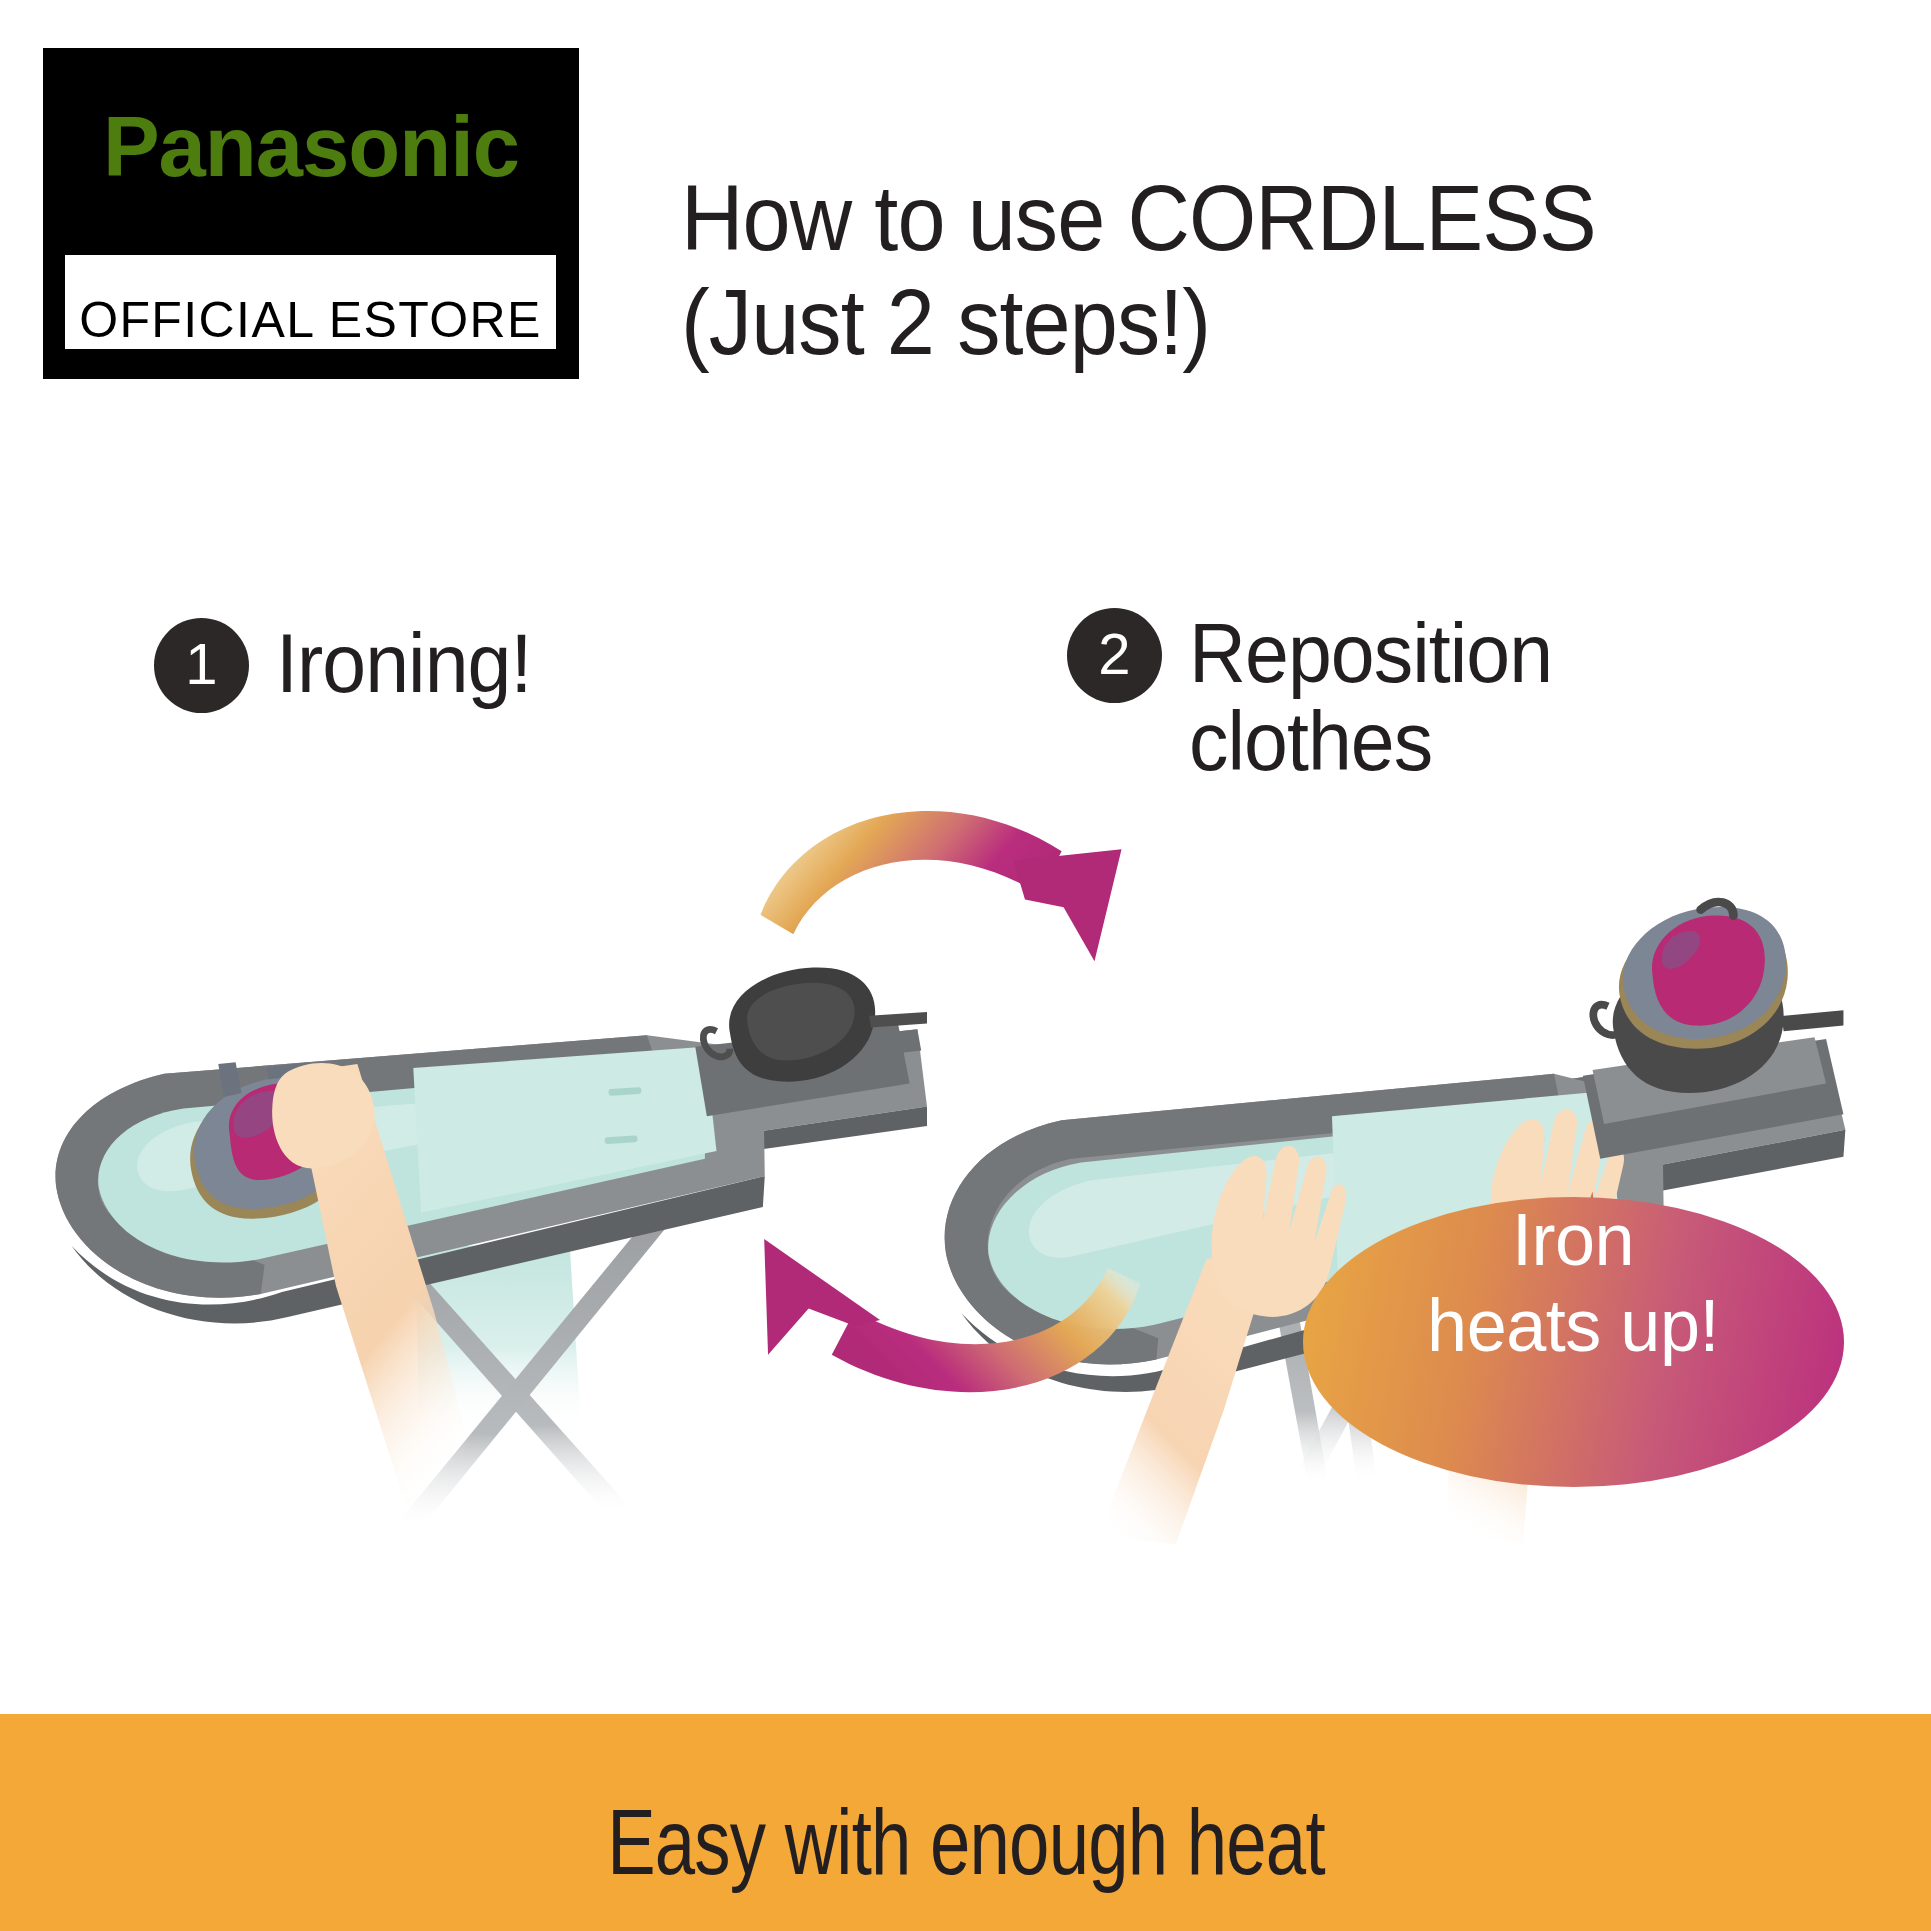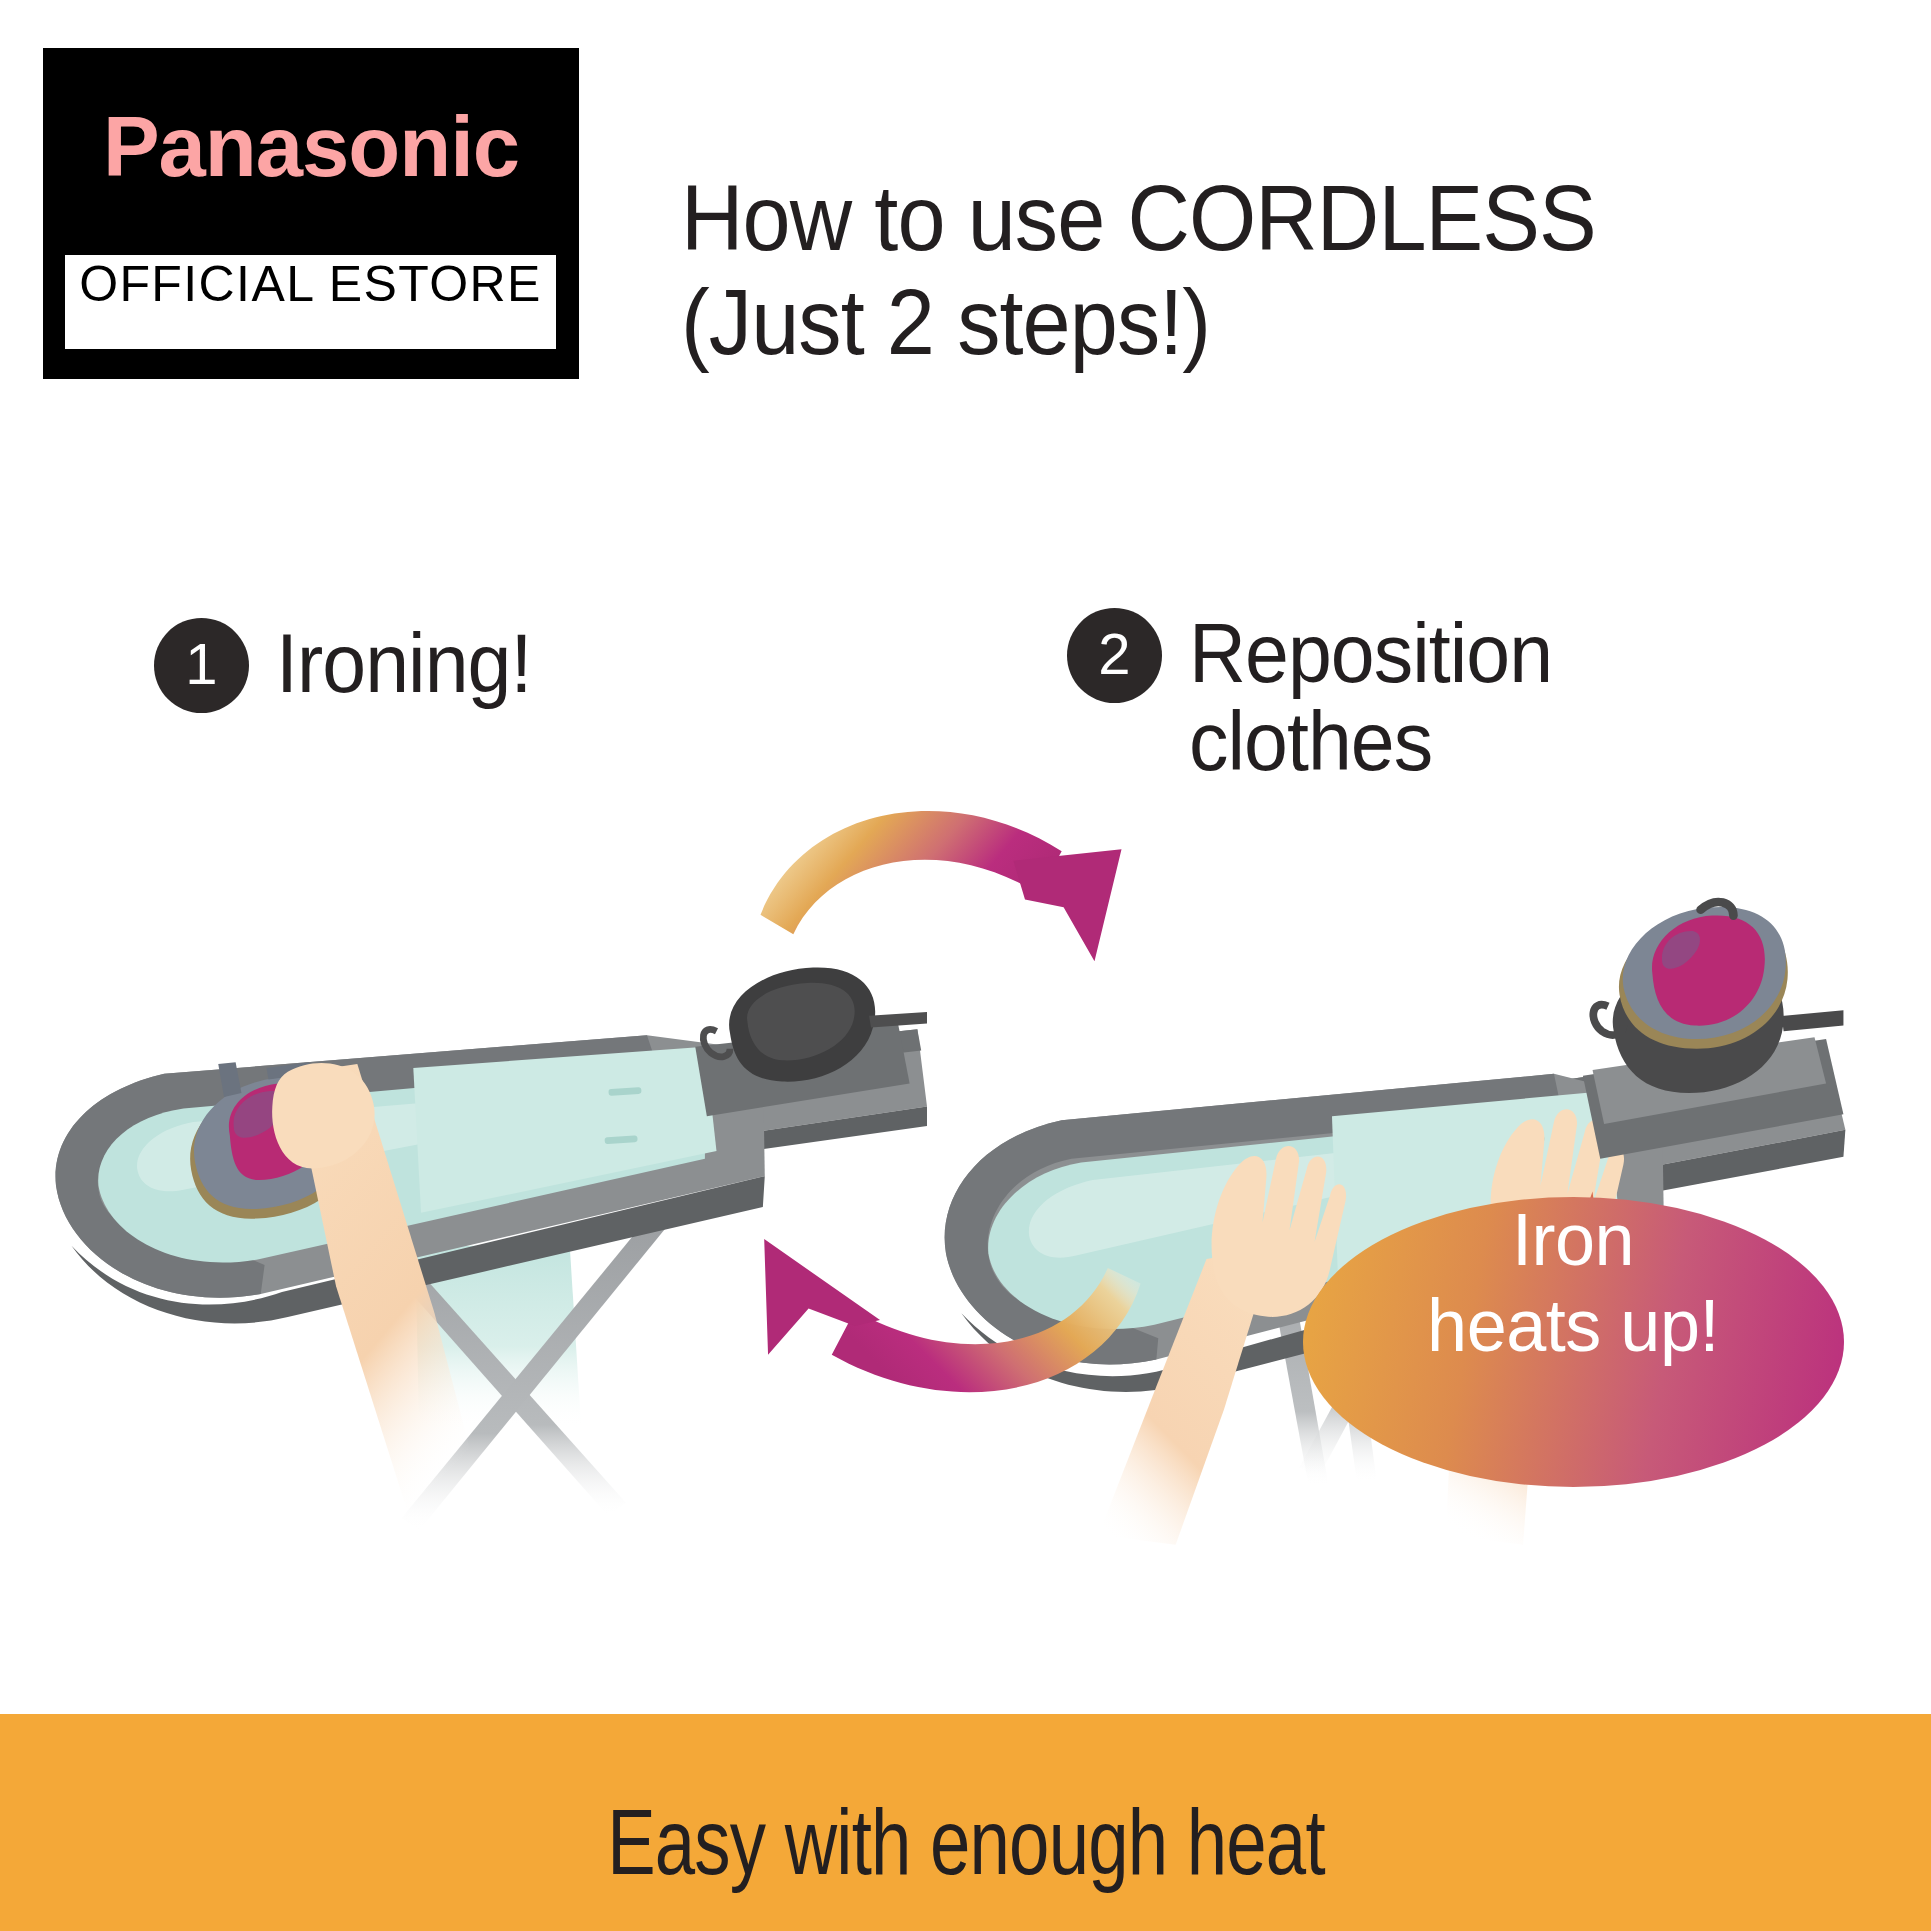--- a/index.html
+++ b/index.html
@@ -27,37 +27,37 @@
     background: #000000;
     box-sizing: border-box;
     padding: 0;
   }
   #logo-wordmark {
     position: absolute;
     left: 0;
     top: 56px;
     width: 536px;
     text-align: center;
-    color: #fca5a5;
+    color: #4d7c0f;
     font-family: "Liberation Sans", sans-serif;
     font-weight: bold;
     font-size: 85px;
     letter-spacing: -1px;
     line-height: 1;
     white-space: nowrap;
   }
   #logo-sub-box {
     position: absolute;
     left: 22px;
     top: 207px;
     width: 491px;
     height: 94px;
     background: #ffffff;
     display: flex;
-    align-items: flex-start;
+    align-items: flex-end;
     justify-content: center;
   }
   #logo-sub-text {
     color: #000000;
     font-family: "Liberation Sans", sans-serif;
     font-weight: normal;
     font-size: 50px;
     letter-spacing: 1.4px;
     white-space: nowrap;
   }

